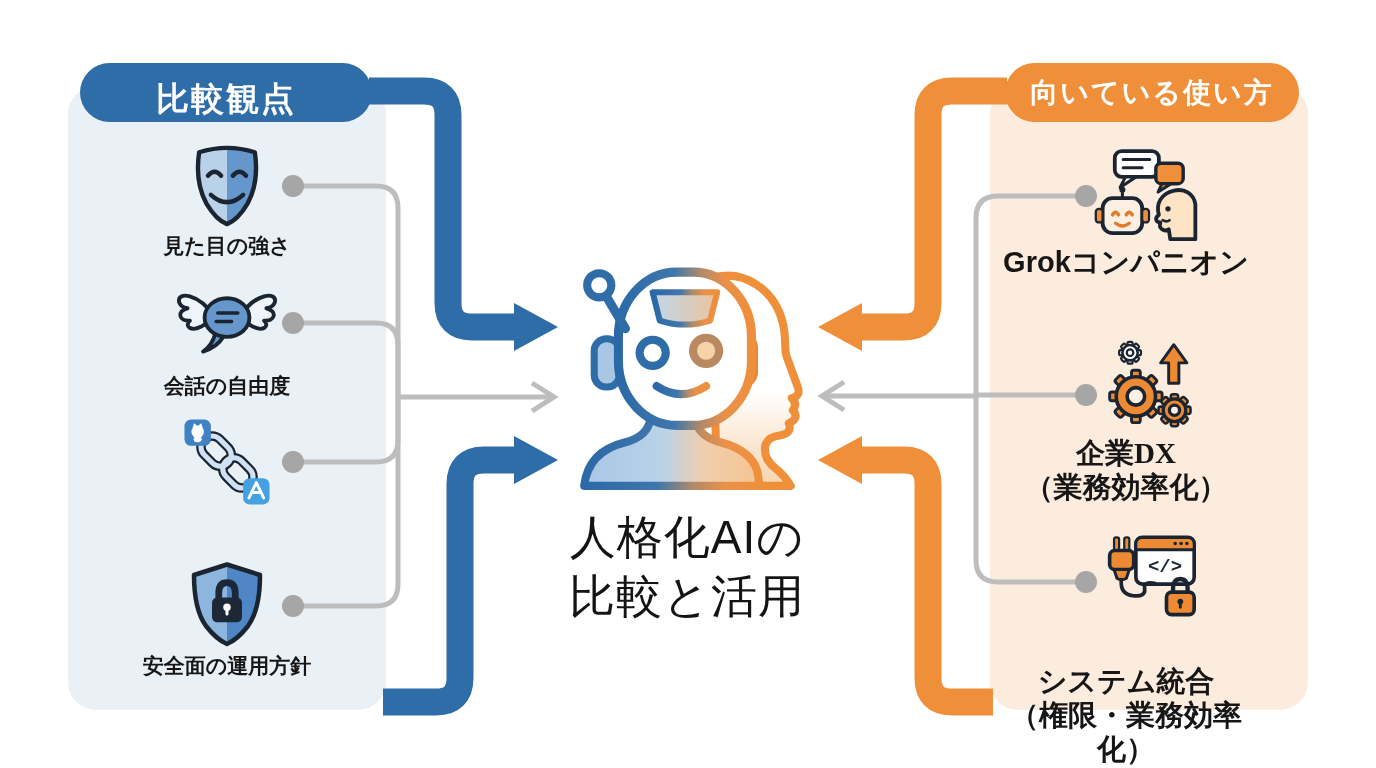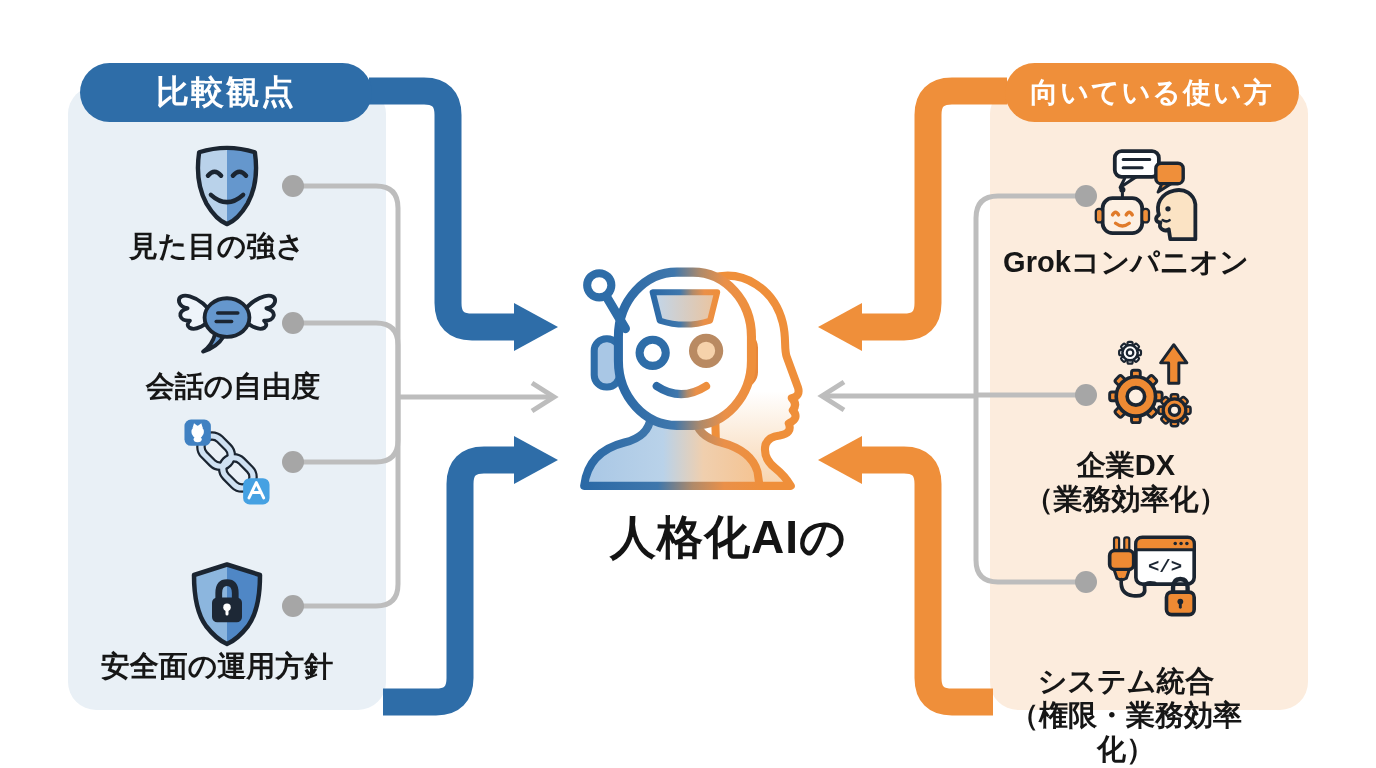--- a/index.html
+++ b/index.html
@@ -7,31 +7,31 @@
     position:relative;width:1376px;height:768px;overflow:hidden;background:#ffffff;
     font-family:"Liberation Sans","DejaVu Sans",sans-serif;color:#1a1a1a;
   }
   .panel{position:absolute;border-radius:28px;}
   .panel-left{left:68px;top:86px;width:318px;height:624px;background:#e9f0f6;}
   .panel-right{left:990px;top:86px;width:318px;height:624px;background:#fcecdd;}
   .pill{
     position:absolute;height:59px;border-radius:30px;display:flex;align-items:center;justify-content:center;
     color:#ffffff;font-weight:bold;font-size:33px;letter-spacing:2px;z-index:4;
   }
-  .pill-left{left:80px;top:63px;width:292px;background:#2e6da8;}
+  .pill-left{left:80px;top:63px;width:292px;background:#2e6da8;align-items:flex-end;}
   .pill-right{left:1005px;top:63px;width:294px;background:#ef8f3a;font-size:28px;}
   .icon-wrap{position:absolute;display:flex;justify-content:center;z-index:3;}
   .label{
     position:absolute;text-align:center;font-weight:bold;color:#161616;z-index:3;line-height:36px;
   }
-  .label-l{left:58px;width:318px;font-size:29px;}
+  .label-l{left:68px;width:318px;font-size:21px;}
   .label-r{left:990px;width:272px;font-size:29px;line-height:34px;}
   .center-title{
-    position:absolute;left:527px;top:508px;width:320px;text-align:right;z-index:3;
-    font-size:46px;line-height:59px;font-weight:700;color:#141414;letter-spacing:1px;
+    position:absolute;left:527px;top:508px;width:320px;text-align:center;z-index:3;
+    font-size:46px;line-height:59px;font-weight:400;color:#141414;letter-spacing:1px;
   }
   svg{display:block;}
   #connector-layer{position:absolute;left:0;top:0;z-index:2;pointer-events:none;}
   #head-figure{position:absolute;left:568px;top:252px;z-index:3;}
 </style>
 </head>
 <body>
 
 <div class="canvas">
 
@@ -116,21 +116,21 @@
       </g>
       <g transform="translate(150,0) scale(-1,1)">
         <path d="M58,44 C38,14 10,12 13,26 C15,33 24,34 24,34 C9,38 13,51 27,50 C19,58 29,64 41,58 C50,53 57,49 58,44 Z" fill="#eef4fa" stroke="#1b2531" stroke-width="5" stroke-linejoin="round"></path>
       </g>
       <path d="M60,66 Q56,82 44,90 Q62,85 71,70 Z" fill="#6597cd" stroke="#1b2531" stroke-width="5" stroke-linejoin="round"></path>
       <ellipse cx="75" cy="46" rx="29" ry="25" fill="#6597cd" stroke="#1b2531" stroke-width="5"></ellipse>
       <path d="M63,40 H89" stroke="#1b2531" stroke-width="4.5" stroke-linecap="round"></path>
       <path d="M61,51 H81" stroke="#1b2531" stroke-width="4.5" stroke-linecap="round"></path>
     </svg>
   </div>
-  <div class="label label-l" style="top:368px;margin-left:16px;">会話の自由度</div>
+  <div class="label label-l" style="top:368px;">会話の自由度</div>
 
   <div class="icon-wrap" style="left:68px;top:418px;width:318px;">
     <svg width="88" height="88" viewBox="0 0 120 120">
       <g transform="rotate(45 60 60)">
         <rect x="16" y="45" width="46" height="30" rx="15" fill="none" stroke="#1b2531" stroke-width="13"></rect>
         <rect x="58" y="45" width="46" height="30" rx="15" fill="none" stroke="#1b2531" stroke-width="13"></rect>
         <rect x="16" y="45" width="46" height="30" rx="15" fill="none" stroke="#cfe1f2" stroke-width="7"></rect>
         <rect x="58" y="45" width="46" height="30" rx="15" fill="none" stroke="#cfe1f2" stroke-width="7"></rect>
       </g>
       <g>
@@ -223,21 +223,21 @@
           <rect x="-22" y="-5" width="44" height="10" rx="3"></rect>
           <rect x="-22" y="-5" width="44" height="10" rx="3" transform="rotate(45)"></rect>
           <rect x="-22" y="-5" width="44" height="10" rx="3" transform="rotate(90)"></rect>
           <rect x="-22" y="-5" width="44" height="10" rx="3" transform="rotate(135)"></rect>
         </g>
         <circle r="15.5" fill="#ee8a33" stroke="#1b2531" stroke-width="4.5"></circle>
         <circle r="7" fill="#fdf0e2" stroke="#1b2531" stroke-width="4.5"></circle>
       </g>
     </svg>
   </div>
-  <div class="label label-r" style="top:448px;">
+  <div class="label label-r" style="top:436px;font-family:Liberation Serif, serif;">
     <div>企業DX</div>
     <div>（業務効率化）</div>
   </div>
 
   <div class="icon-wrap" style="left:990px;top:530px;width:318px;">
     <svg width="102" height="95" viewBox="0 0 140 130">
       <g>
         <rect x="52" y="10" width="80" height="64" rx="9" fill="#ffffff" stroke="#1b2531" stroke-width="5"></rect>
         <path d="M52,19 Q52,10 61,10 H123 Q132,10 132,19 V27 H52 Z" fill="#ee8a33" stroke="#1b2531" stroke-width="4"></path>
         <circle cx="106" cy="18.5" r="2.4" fill="#1b2531"></circle>
@@ -297,15 +297,16 @@
     <path d="M84,40 L148,40 L141,68 Q116,76 91,68 Z" fill="url(#fhFill)" fill-opacity="0.85" stroke="url(#headGrad)" stroke-width="6" stroke-linejoin="round"></path>
     <circle cx="84" cy="100" r="13" fill="#ffffff" stroke="#2e6da8" stroke-width="8"></circle>
     <circle cx="137" cy="98" r="13" fill="#f6d2ab" stroke="#b98a62" stroke-width="8"></circle>
     <path d="M88,133 Q112,149 137,133" fill="none" stroke="url(#headGrad)" stroke-width="8" stroke-linecap="round"></path>
     <circle cx="31" cy="33" r="12" fill="#ffffff" stroke="#2e6da8" stroke-width="8"></circle>
     <line x1="38" y1="44" x2="57" y2="76" stroke="#2e6da8" stroke-width="9" stroke-linecap="round"></line>
   </svg>
 
   <div class="center-title">
     <div>人格化AIの</div>
+    <div>比較と活用</div>
   </div>
 
 </div>
 
 </body></html>

